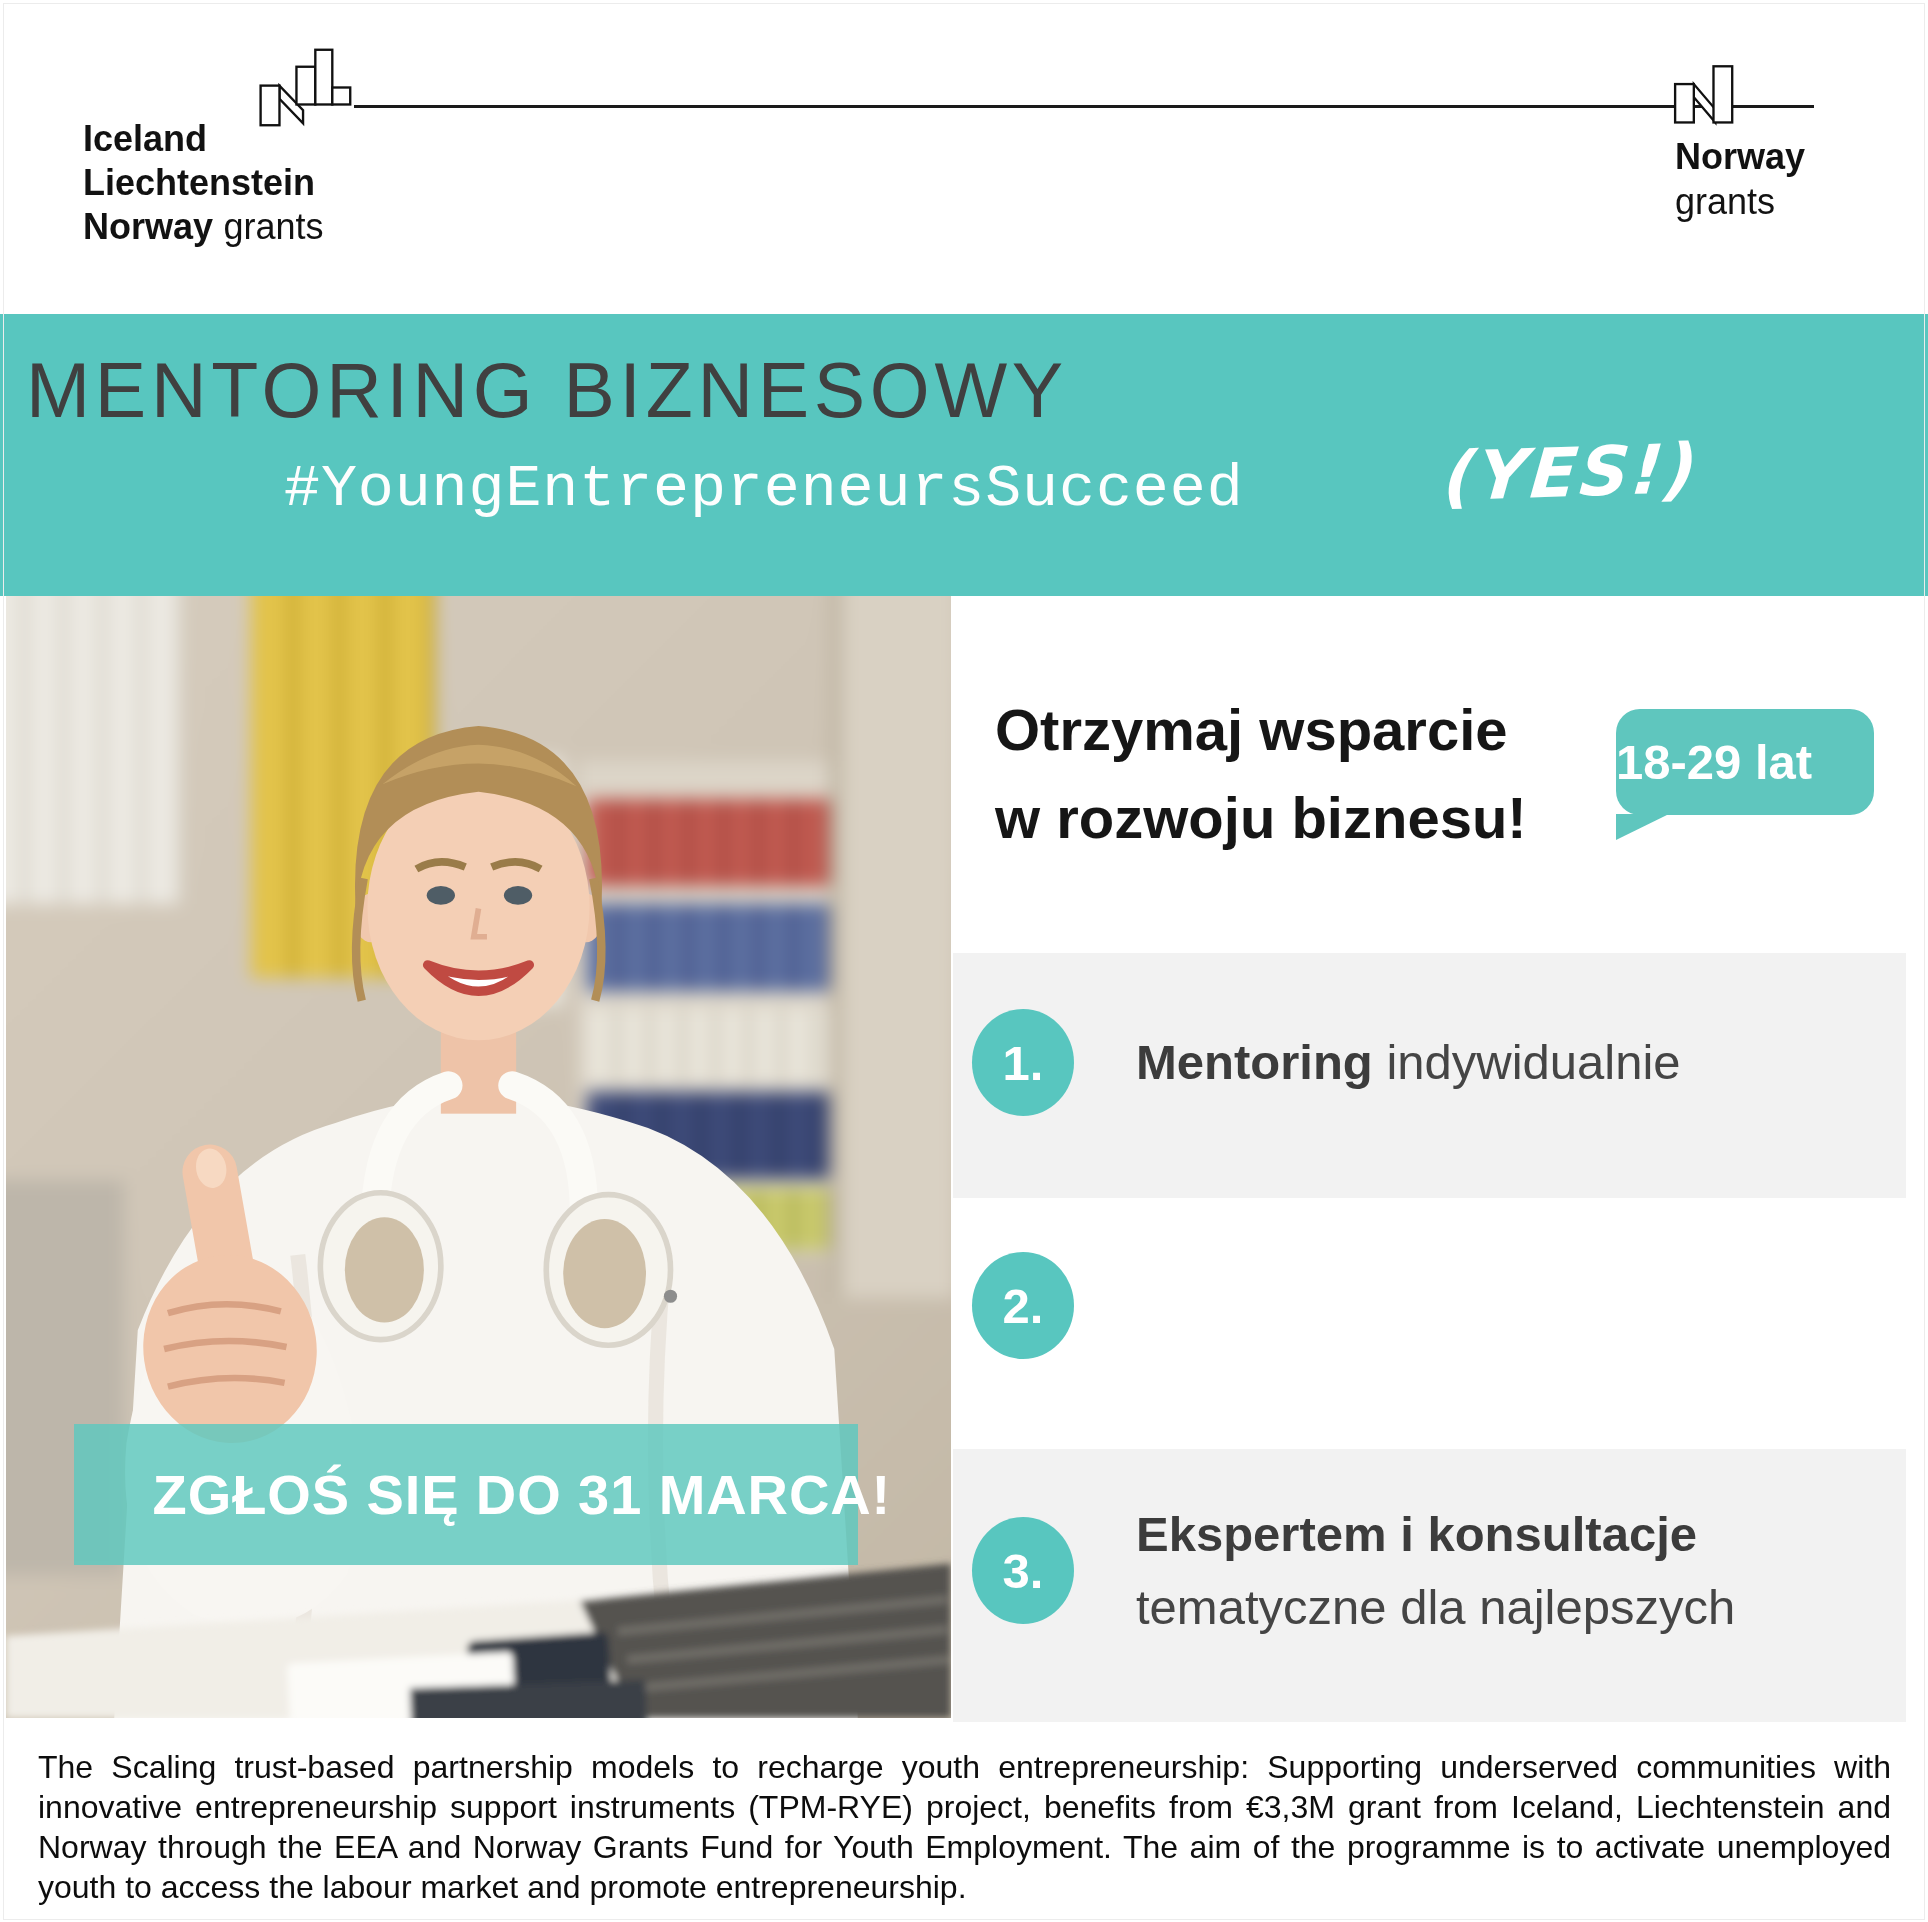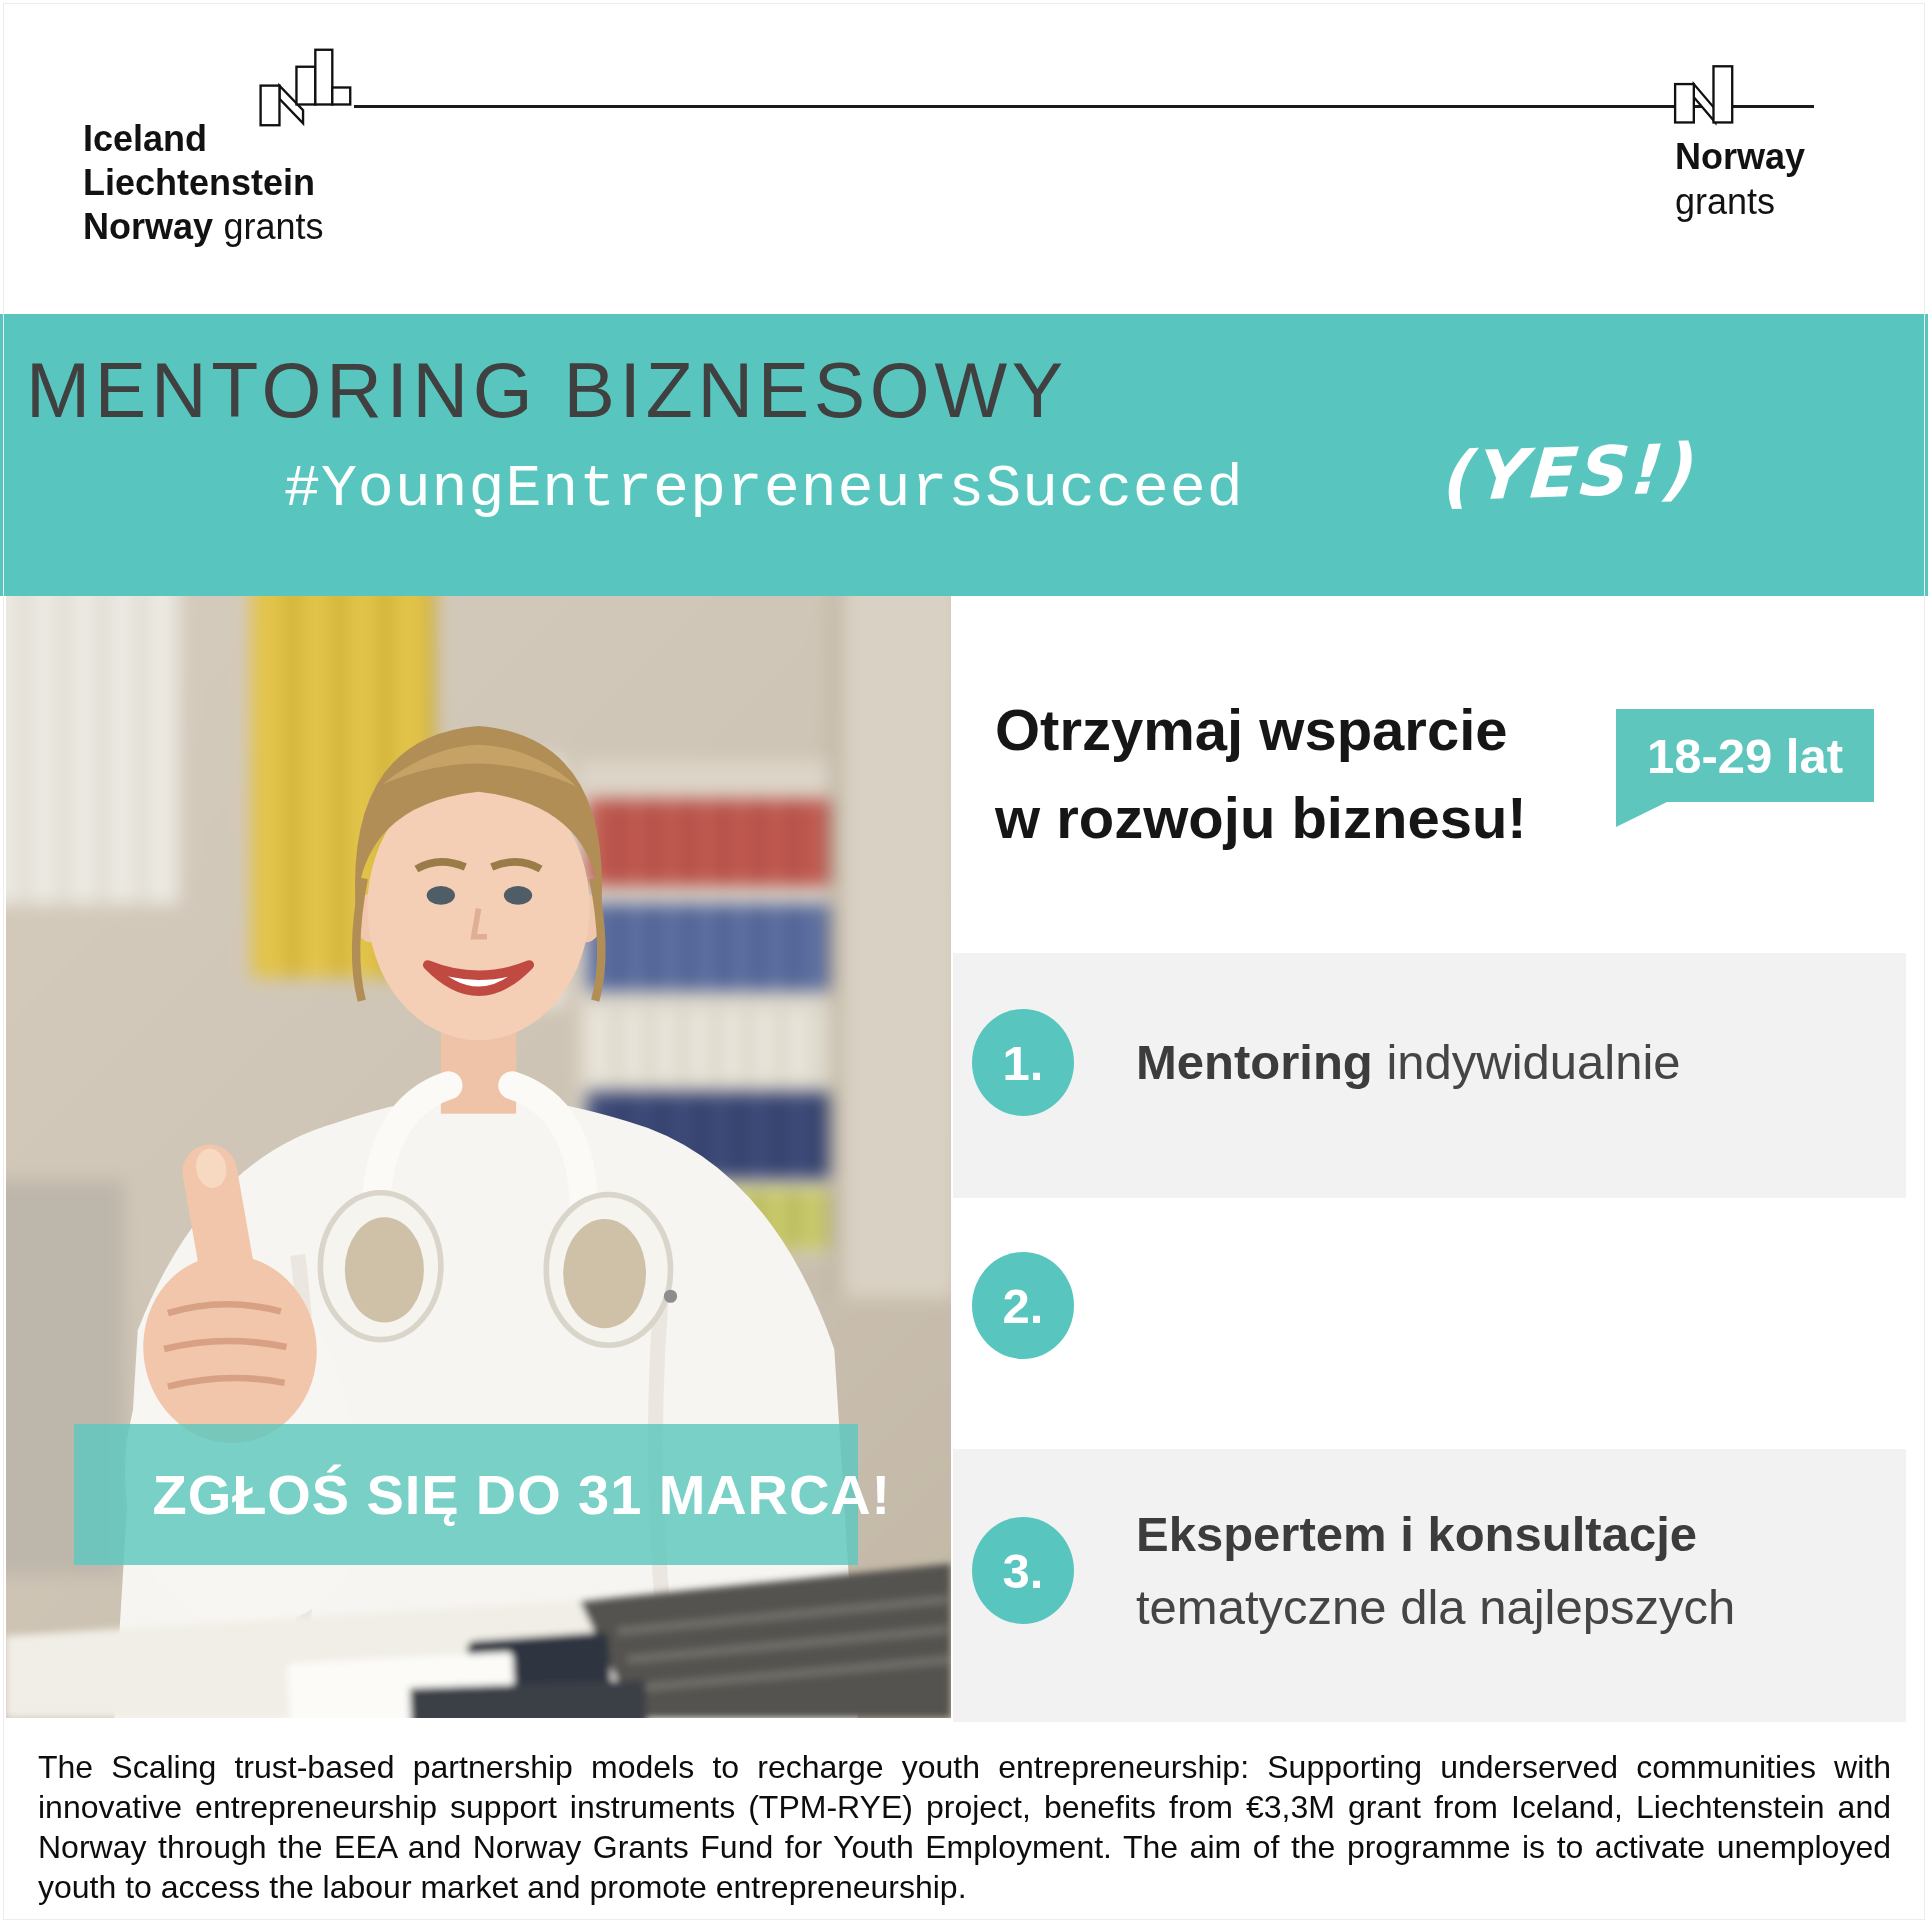--- a/index.html
+++ b/index.html
@@ -47,23 +47,23 @@
   .cabinet{left:0;top:607px;width:141px;height:395px;background:#bdb6aa;}
   .woman-svg{position:absolute;inset:0;z-index:2;}
 
   .cta{position:absolute;left:68px;top:828px;width:784px;height:141px;z-index:3;
        background:rgba(95,200,191,0.84);display:flex;align-items:center;}
   .cta-text{color:#ffffff;font-size:56px;font-weight:bold;letter-spacing:0.9px;padding-left:79px;white-space:nowrap;}
 
   
   .heading{position:absolute;left:995px;top:686px;font-size:58px;font-weight:bold;
            color:#161616;line-height:88px;}
-  .badge{position:absolute;left:1616px;top:709px;width:258px;height:93px;background:#5fc6be;
-         display:flex;align-items:center;justify-content:center;color:#ffffff;
-         font-size:49px;font-weight:bold;}
+  .badge{position:absolute;left:1616px;top:709px;width:258px;height:106px;background:#5fc6be;
+         display:flex;align-items:center;color:#ffffff;
+         font-size:49px;font-weight:bold;border-radius:24px;}
   .badge::after{content:"";position:absolute;left:0;bottom:-25.4px;width:0;height:0;
          border-top:26px solid #5fc6be;border-right:53px solid transparent;}
 
   .band{position:absolute;left:953px;width:953px;background:#f2f2f2;}
   .band-1{top:953px;height:245px;}
   .band-3{top:1449px;height:273px;}
 
   .item{position:absolute;left:972px;display:flex;align-items:center;z-index:4;}
   .item-1{top:987px;height:151px;}
   .item-2{top:1252px;height:107px;}

